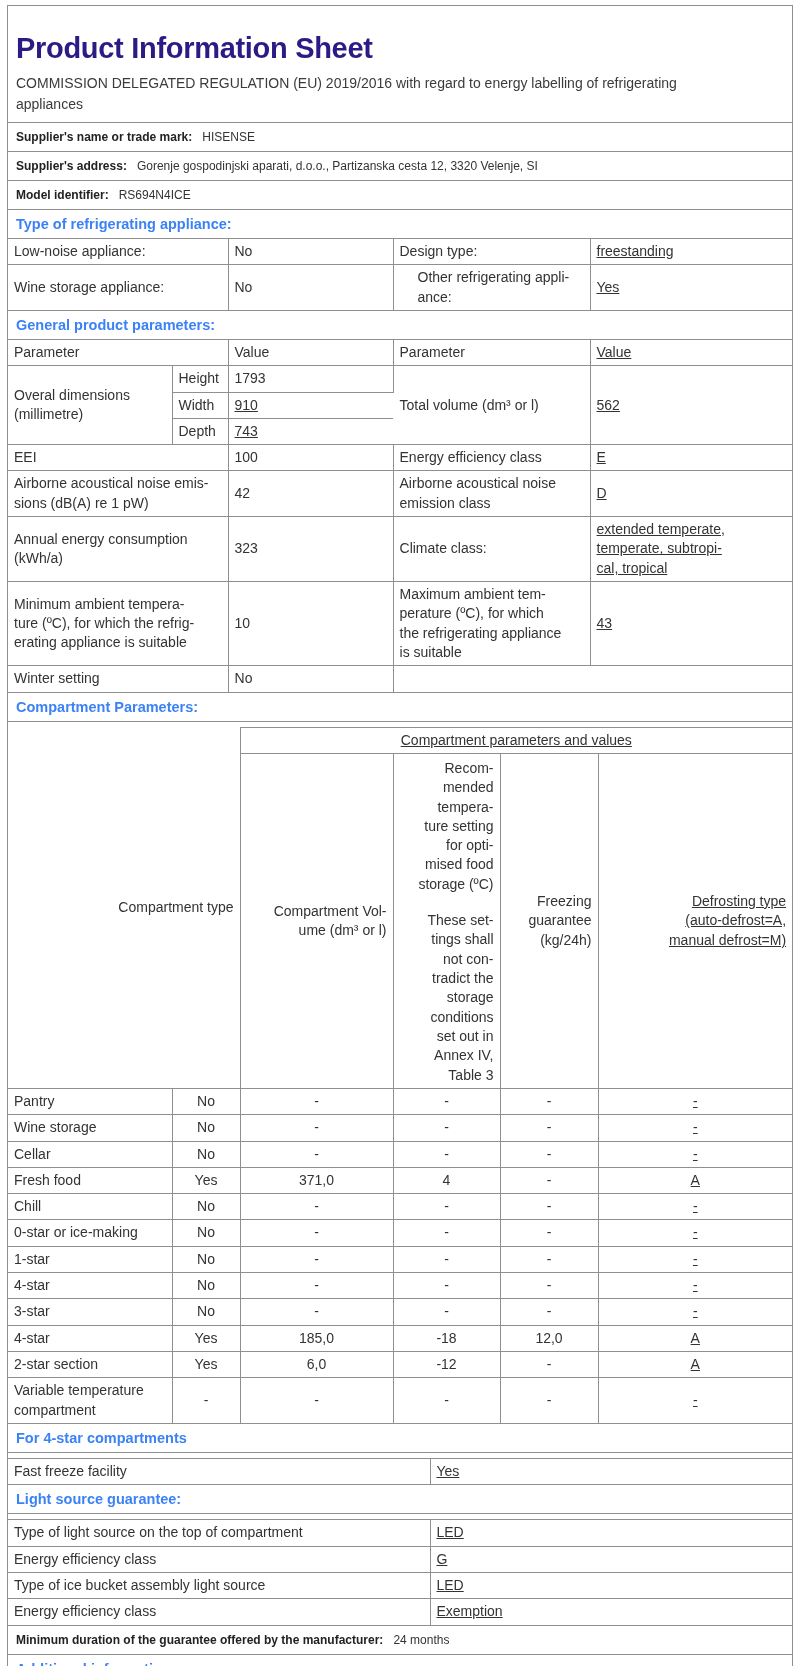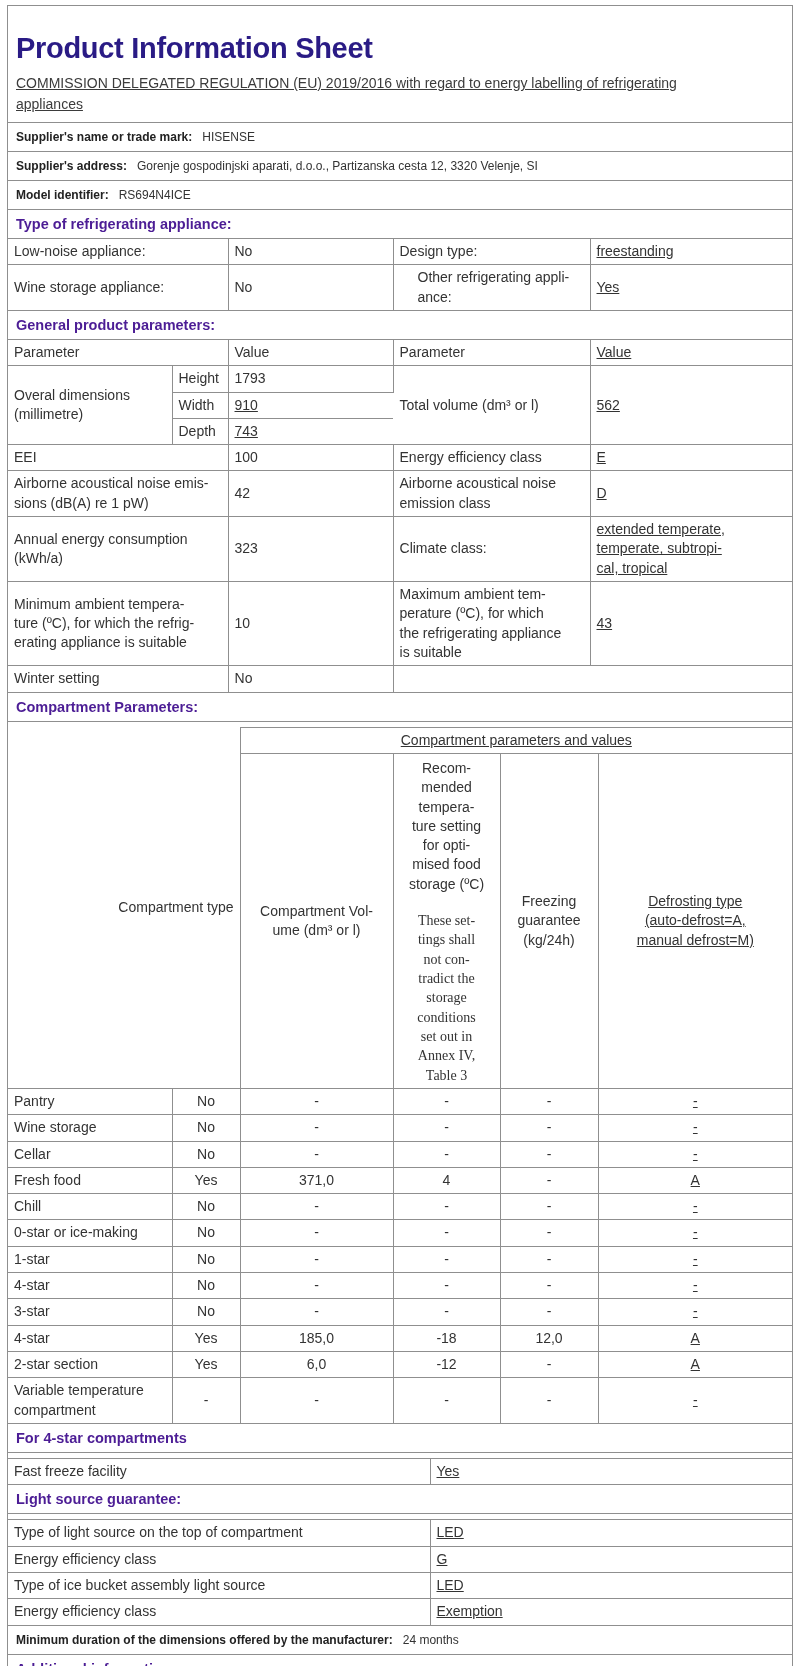--- a/index.html
+++ b/index.html
@@ -8,38 +8,38 @@
     margin: 0; background: #ffffff; color: var(--tc);
     font-family: "Liberation Sans", "DejaVu Sans", sans-serif;
     width: 800px;
   }
   .sheet { width: 786px; margin: 5px auto 0; border: 1px solid var(--bc); background:#fff; }
   .block { border-bottom: 1px solid var(--bc); }
   .gap   { margin-top: 5px; border-top: 1px solid var(--bc); }
 
   .head { padding: 4px 8px 8px; margin-top: 20px; }
   h1 { margin: 2px 0 8px; font-size: 29px; line-height: 1.15; color: #2a1b85; letter-spacing: -0.3px; }
-  .subtitle { margin: 0; font-size: 14px; line-height: 1.45; color:#3b3b3b;text-decoration:underline; }
+  .subtitle { margin: 0; font-size: 14px; line-height: 1.45; color:#3b3b3b; }
 
   .kv  { padding: 7px 8px; font-size: 12px; }
   .kv .k { font-weight: bold; color:#222; }
   .kv .v { margin-left: 10px; }
-  .sec { padding: 6px 8px; font-size: 14.5px; font-weight: bold; color:#4c1d95; }
+  .sec { padding: 6px 8px; font-size: 14.5px; font-weight: bold; color:#3b82f6; }
 
   table { width: 100%; border-collapse: collapse; table-layout: fixed; font-size: 14px; }
   td { border-right: 1px solid var(--bc); border-bottom: 1px solid var(--bc);
        padding: 3px 6px; vertical-align: middle; line-height: 1.38; word-wrap: break-word; }
   td:last-child { border-right: none; text-decoration: underline; }
   .preline { white-space: pre-line; }
   .just { text-align: justify; padding-left: 24px; }
   .c { text-align: center; }
   .bt { border-top: 1px solid var(--bc); }
-  .comp .h2 td { text-align: center; }
+  .comp .h2 td { text-align: right; }
   .comp .hd { vertical-align: top; padding-top: 5px; }
-  .comp .hd .second { margin-top: 17px; font-family: Liberation Serif, serif; }
+  .comp .hd .second { margin-top: 17px; }
   .corner { text-align: right; }
   .half td:first-child { width: 422px; }
 </style>
 </head>
 <body>
 
 <div class="sheet">
 
   <div class="head block">
     <h1>Product Information Sheet</h1>
@@ -348,18 +348,18 @@
 
         <tr>
           <td>Energy efficiency class</td>
           <td>Exemption</td>
         </tr>
 
     </tbody>
   </table>
 
   <div class="kv block">
-    <span class="k">Minimum duration of the dimensions offered by the manufacturer:</span><span class="v">24 months</span>
+    <span class="k">Minimum duration of the guarantee offered by the manufacturer:</span><span class="v">24 months</span>
   </div>
 
   <div class="sec block">Additional information:</div>
 
 </div>
 
 </body></html>

